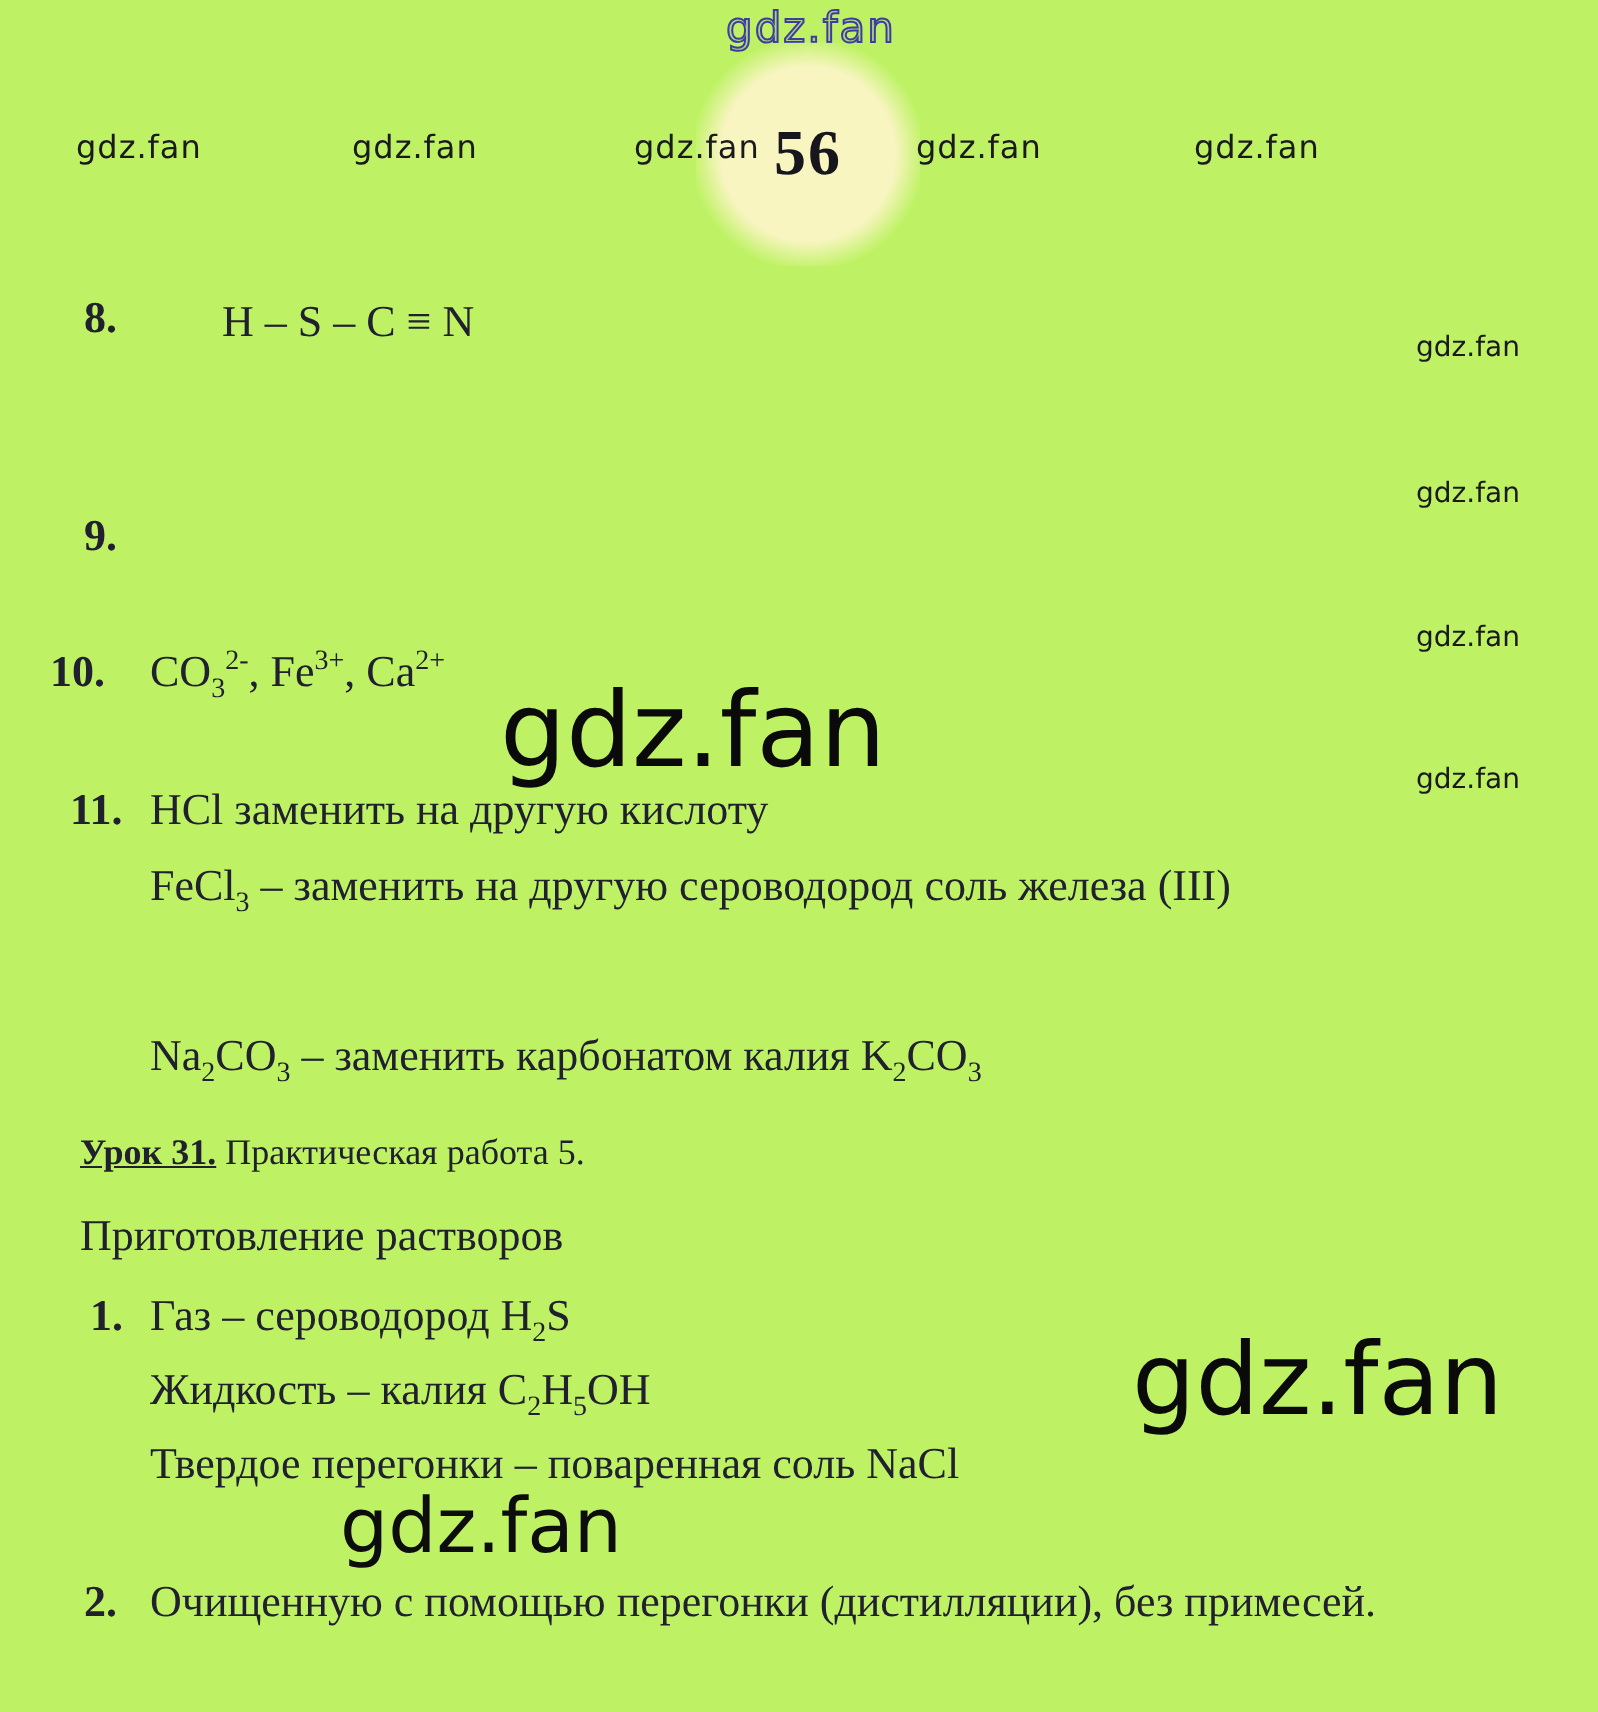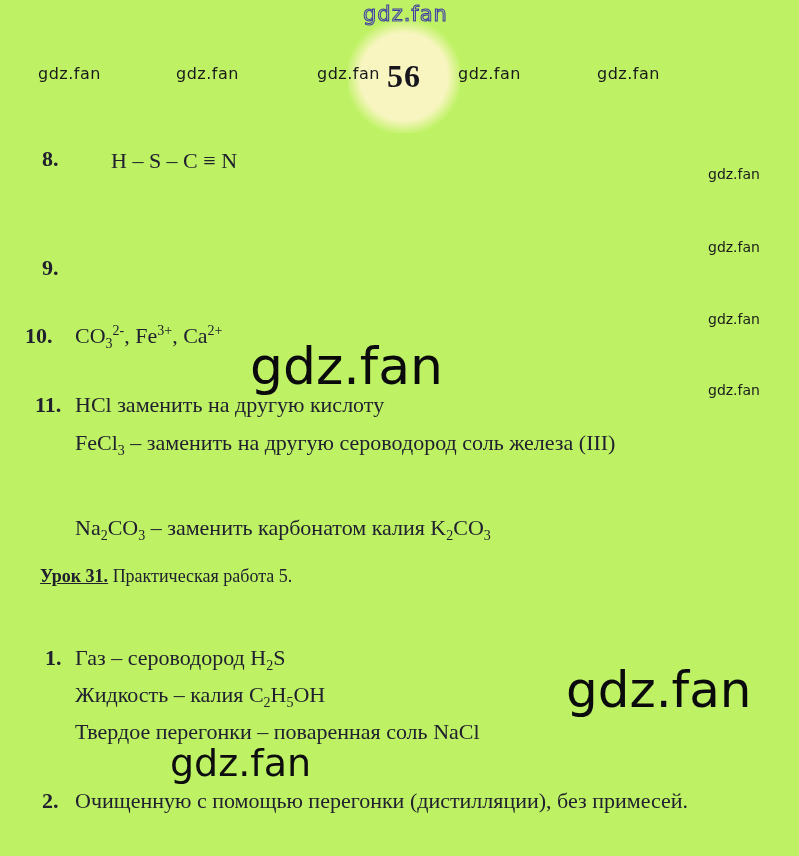--- a/index.html
+++ b/index.html
@@ -120,20 +120,21 @@
   <div class="wm wm-big-center">gdz.fan</div>
 
   <span class="num" style="left:35px; top:392px;">11.</span>
   <div class="line" style="top:392px;text-align:right;"><span>HCl заменить на другую кислоту</span></div>
   <div class="line" style="top:430px;"><span>FeCl</span><sub>3</sub><span> – заменить на другую сероводород соль железа (III)</span></div>
   <div class="line" style="top:468px;margin-top:47px;"><span>Na</span><sub>2</sub><span>CO</span><sub>3</sub><span> – заменить карбонатом калия K</span><sub>2</sub><span>CO</span><sub>3</sub></div>
 
   <div class="lesson-title">
     <span class="bold-u">Урок 31.</span><span> Практическая работа 5.</span>
   </div>
+  <div class="lesson-subtitle">Приготовление растворов</div>
 
   <span class="num" style="left:45px; top:645px;">1.</span>
   <div class="line" style="top:645px;"><span>Газ – сероводород H</span><sub>2</sub><span>S</span></div>
   <div class="line" style="top:682px;"><span>Жидкость – калия C</span><sub>2</sub><span>H</span><sub>5</sub><span>OH</span></div>
   <div class="line" style="top:719px;"><span>Твердое перегонки – поваренная соль NaCl</span></div>
 
   <div class="wm wm-big-right">gdz.fan</div>
 
   <div class="wm wm-medium-left">gdz.fan</div>
 

